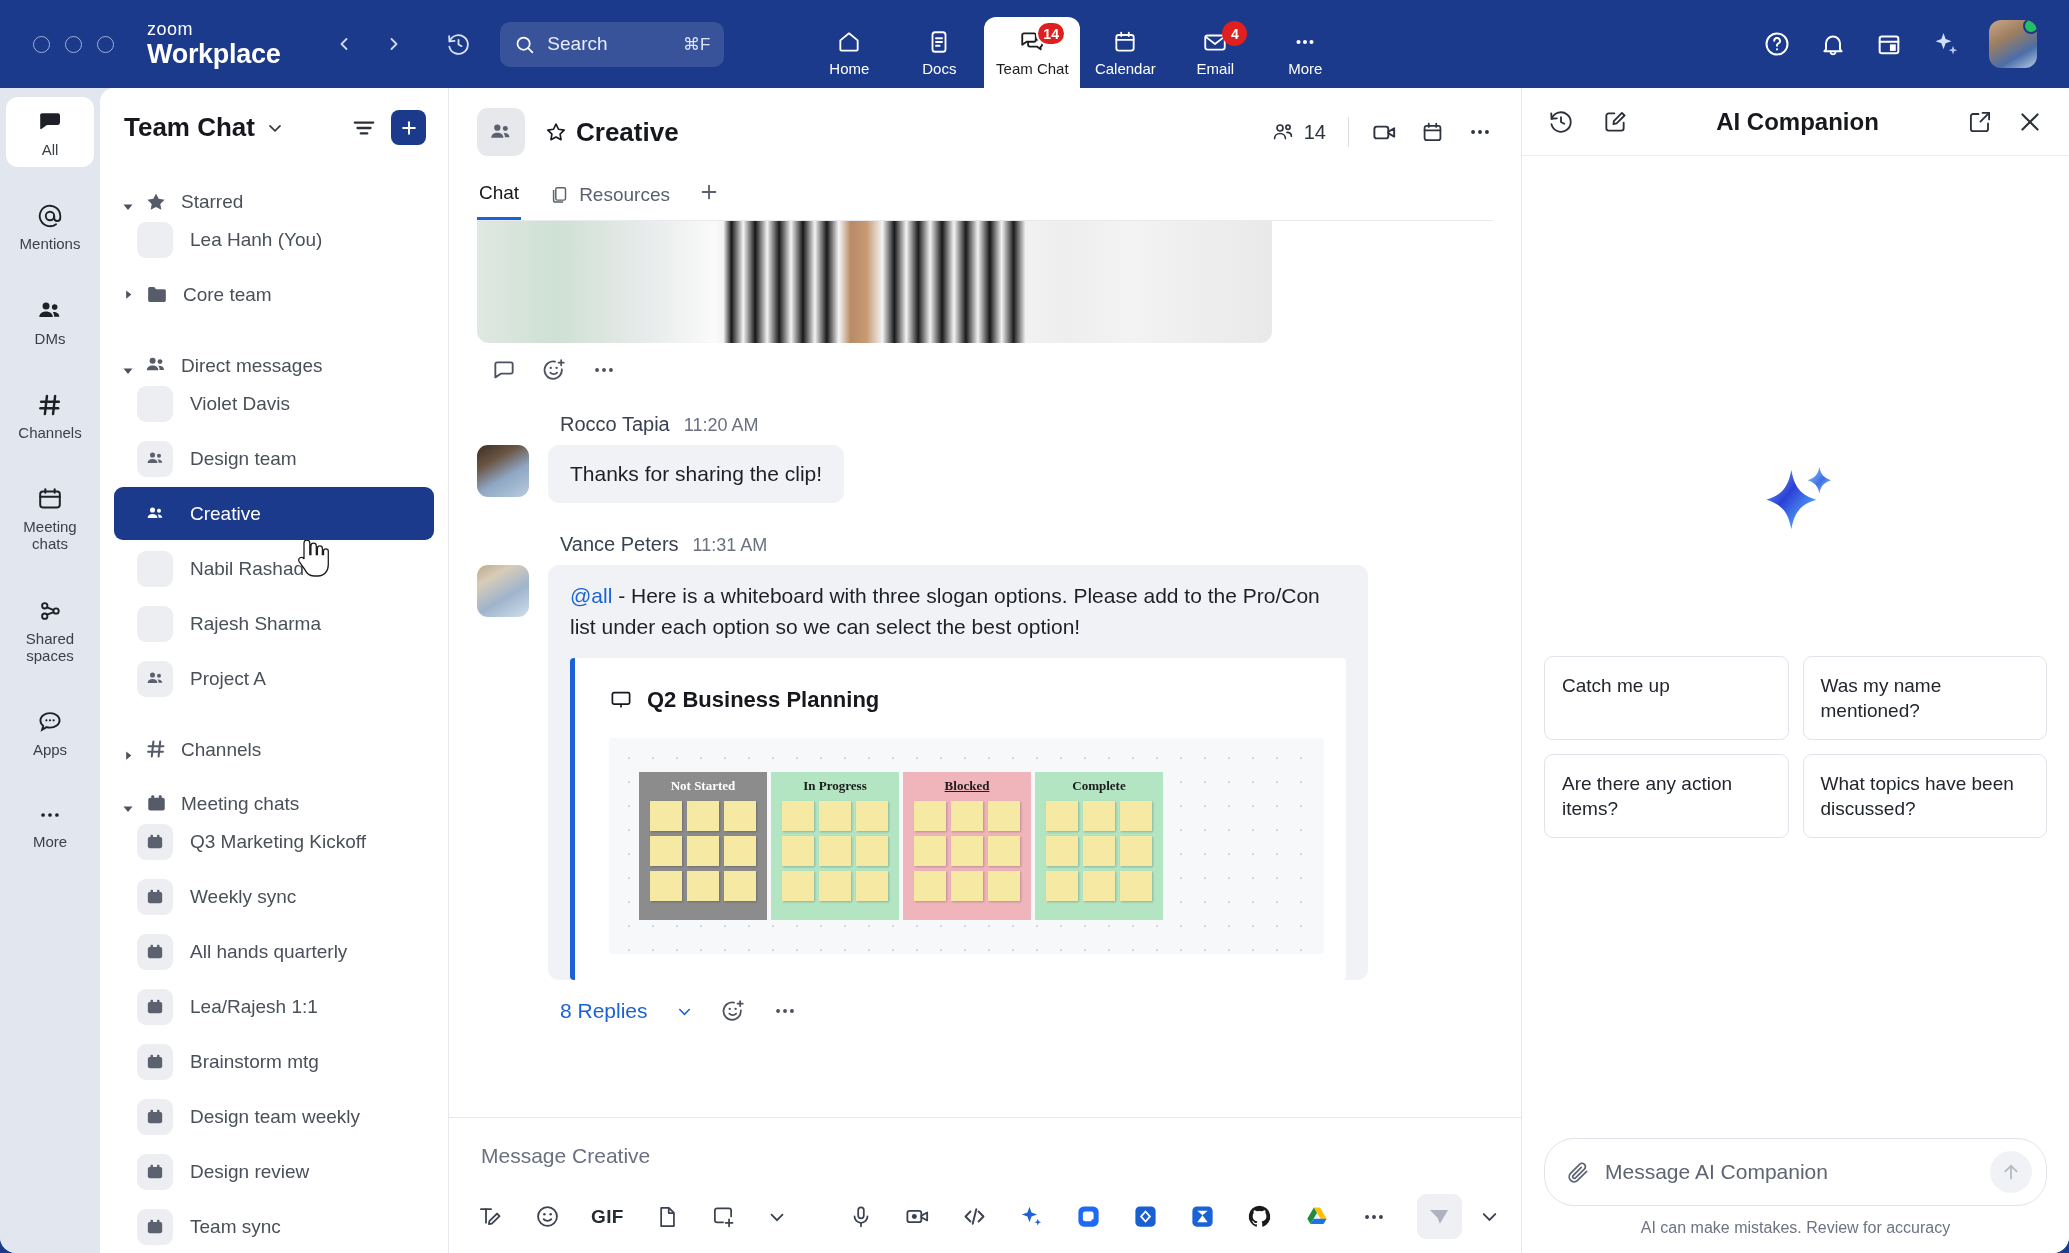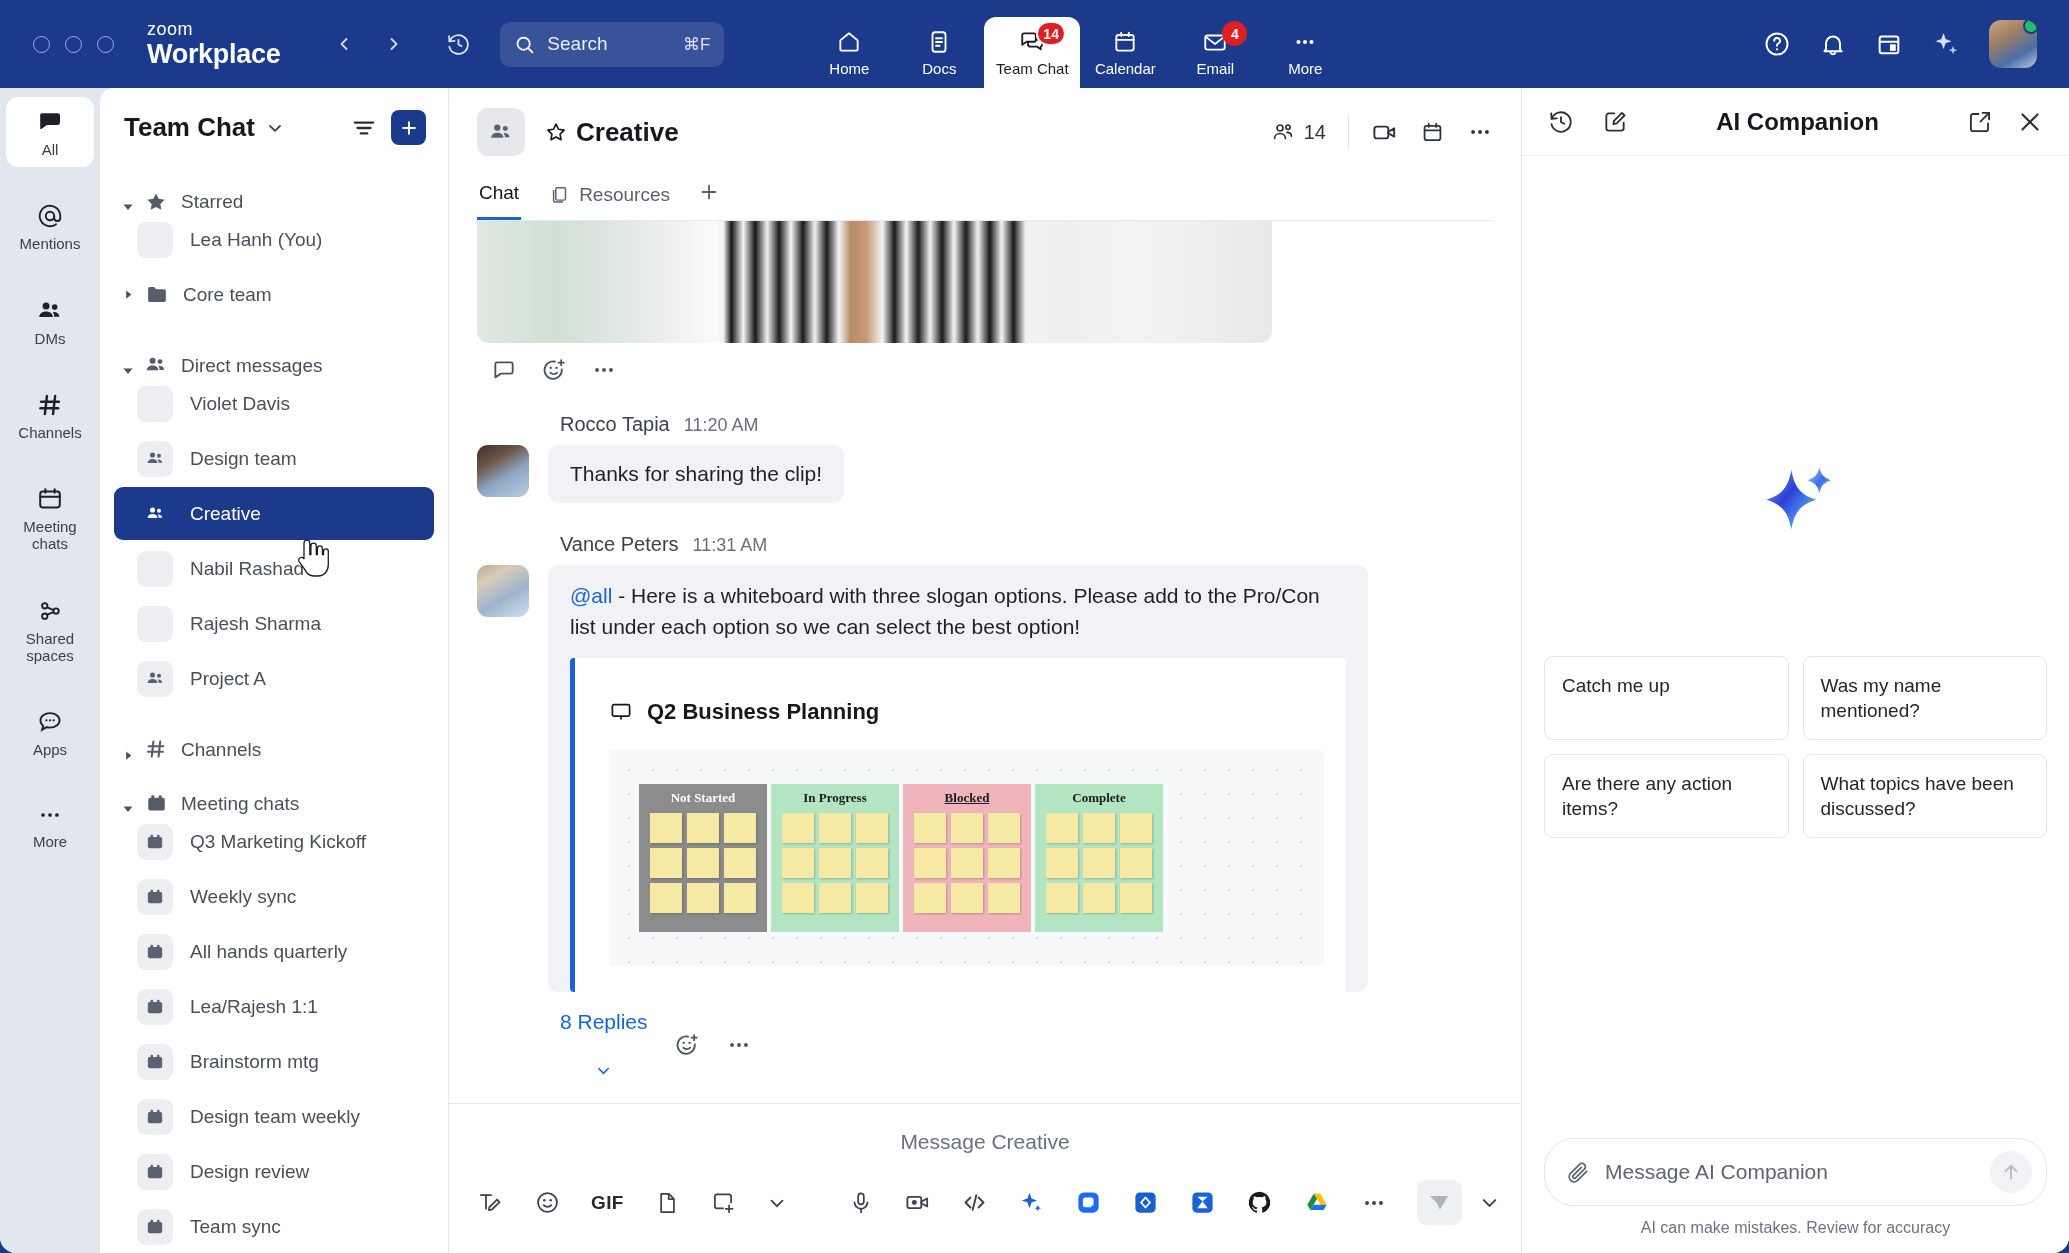--- a/index.html
+++ b/index.html
@@ -193,21 +193,21 @@
   .avV { background: linear-gradient(150deg,#b9a88c 0%,#d8ccb8 25%,#9fb4cc 60%,#cfe0ee 100%); }
   .bubble {
     margin-left: 19px; background: #f1f2f5; border-radius: 11px;
     padding: 14px 22px; font-size: 21px; color: #1d2027; line-height: 1.45;
   }
   .bubble.wide { width: 820px; padding: 16px 22px 0; background: #f1f2f5; }
   .mention { color: #1b62d6; }
 
   .wbcard {
     margin-top: 16px; background: #fff; border-left: 5px solid #1b62d6;
-    border-radius: 4px; padding: 38px 0 26px 34px; width: 100%;
+    border-radius: 4px; padding: 26px 0 26px 34px; width: 100%;
   }
   .wbtitle { display: flex; align-items: center; gap: 14px; font-size: 22px; font-weight: 700; color: #16181d; }
   .wbcanvas {
     margin-top: 22px; width: 715px; height: 216px;
     background: #f7f8fa;
     background-image: radial-gradient(#d3d7de 1.2px, transparent 1.2px);
     background-size: 24px 24px; background-position: 8px 8px;
     border-radius: 4px; padding: 34px 0 0 30px;
     display: flex; gap: 4px; overflow: hidden;
   }
@@ -222,25 +222,25 @@
   .kcol.blocked { background: #f0b4bb; text-decoration: underline; }
   .kcol.complete { background: #b3e5c3; }
   .kcol.inprogress .kt, .kcol.blocked .kt, .kcol.complete .kt { color: #1c1c1c; }
   .kgrid { display: grid; grid-template-columns: repeat(3, 32px); gap: 5px; justify-content: center; }
   .note {
     width: 32px; height: 30px; background: #f6e9a4;
     box-shadow: 1px 1px 2px rgba(0,0,0,0.22);
   }
 
   .repliesrow { display: flex; align-items: center; gap: 26px; margin: 18px 0 0 83px; }
-  .replies { display: flex; align-items: center; gap: 27px; color: #1b62d6; font-size: 21px; cursor: pointer; flex-direction: column; }
+  .replies { display: flex; align-items: center; gap: 27px; color: #1b62d6; font-size: 21px; cursor: pointer; }
   .rr-ic { cursor: pointer; display: flex; color: #4b5160; }
 
   
-  .composer { border-top: 1px solid #e6e8ee; padding: 20px 28px 28px; text-align: center; }
+  .composer { border-top: 1px solid #e6e8ee; padding: 20px 28px 14px; }
   .cplaceholder { font-size: 21px; color: #6a7080; padding: 6px 4px 26px; cursor: text; }
   .ctoolbar { display: flex; align-items: center; gap: 30px; }
   .tbi { cursor: pointer; display: flex; align-items: center; color: #3b4150; }
   .tbsep { width: 1px; height: 30px; background: #dfe2e8; }
   .gif { font-size: 19px; font-weight: 700; letter-spacing: .4px; color: #262a33; }
   .ctb-right { margin-left: auto; display: flex; align-items: center; gap: 16px; }
   .sendbtn {
     width: 45px; height: 45px; background: #eef0f4; border-radius: 9px;
     display: flex; align-items: center; justify-content: center; cursor: pointer;
   }

